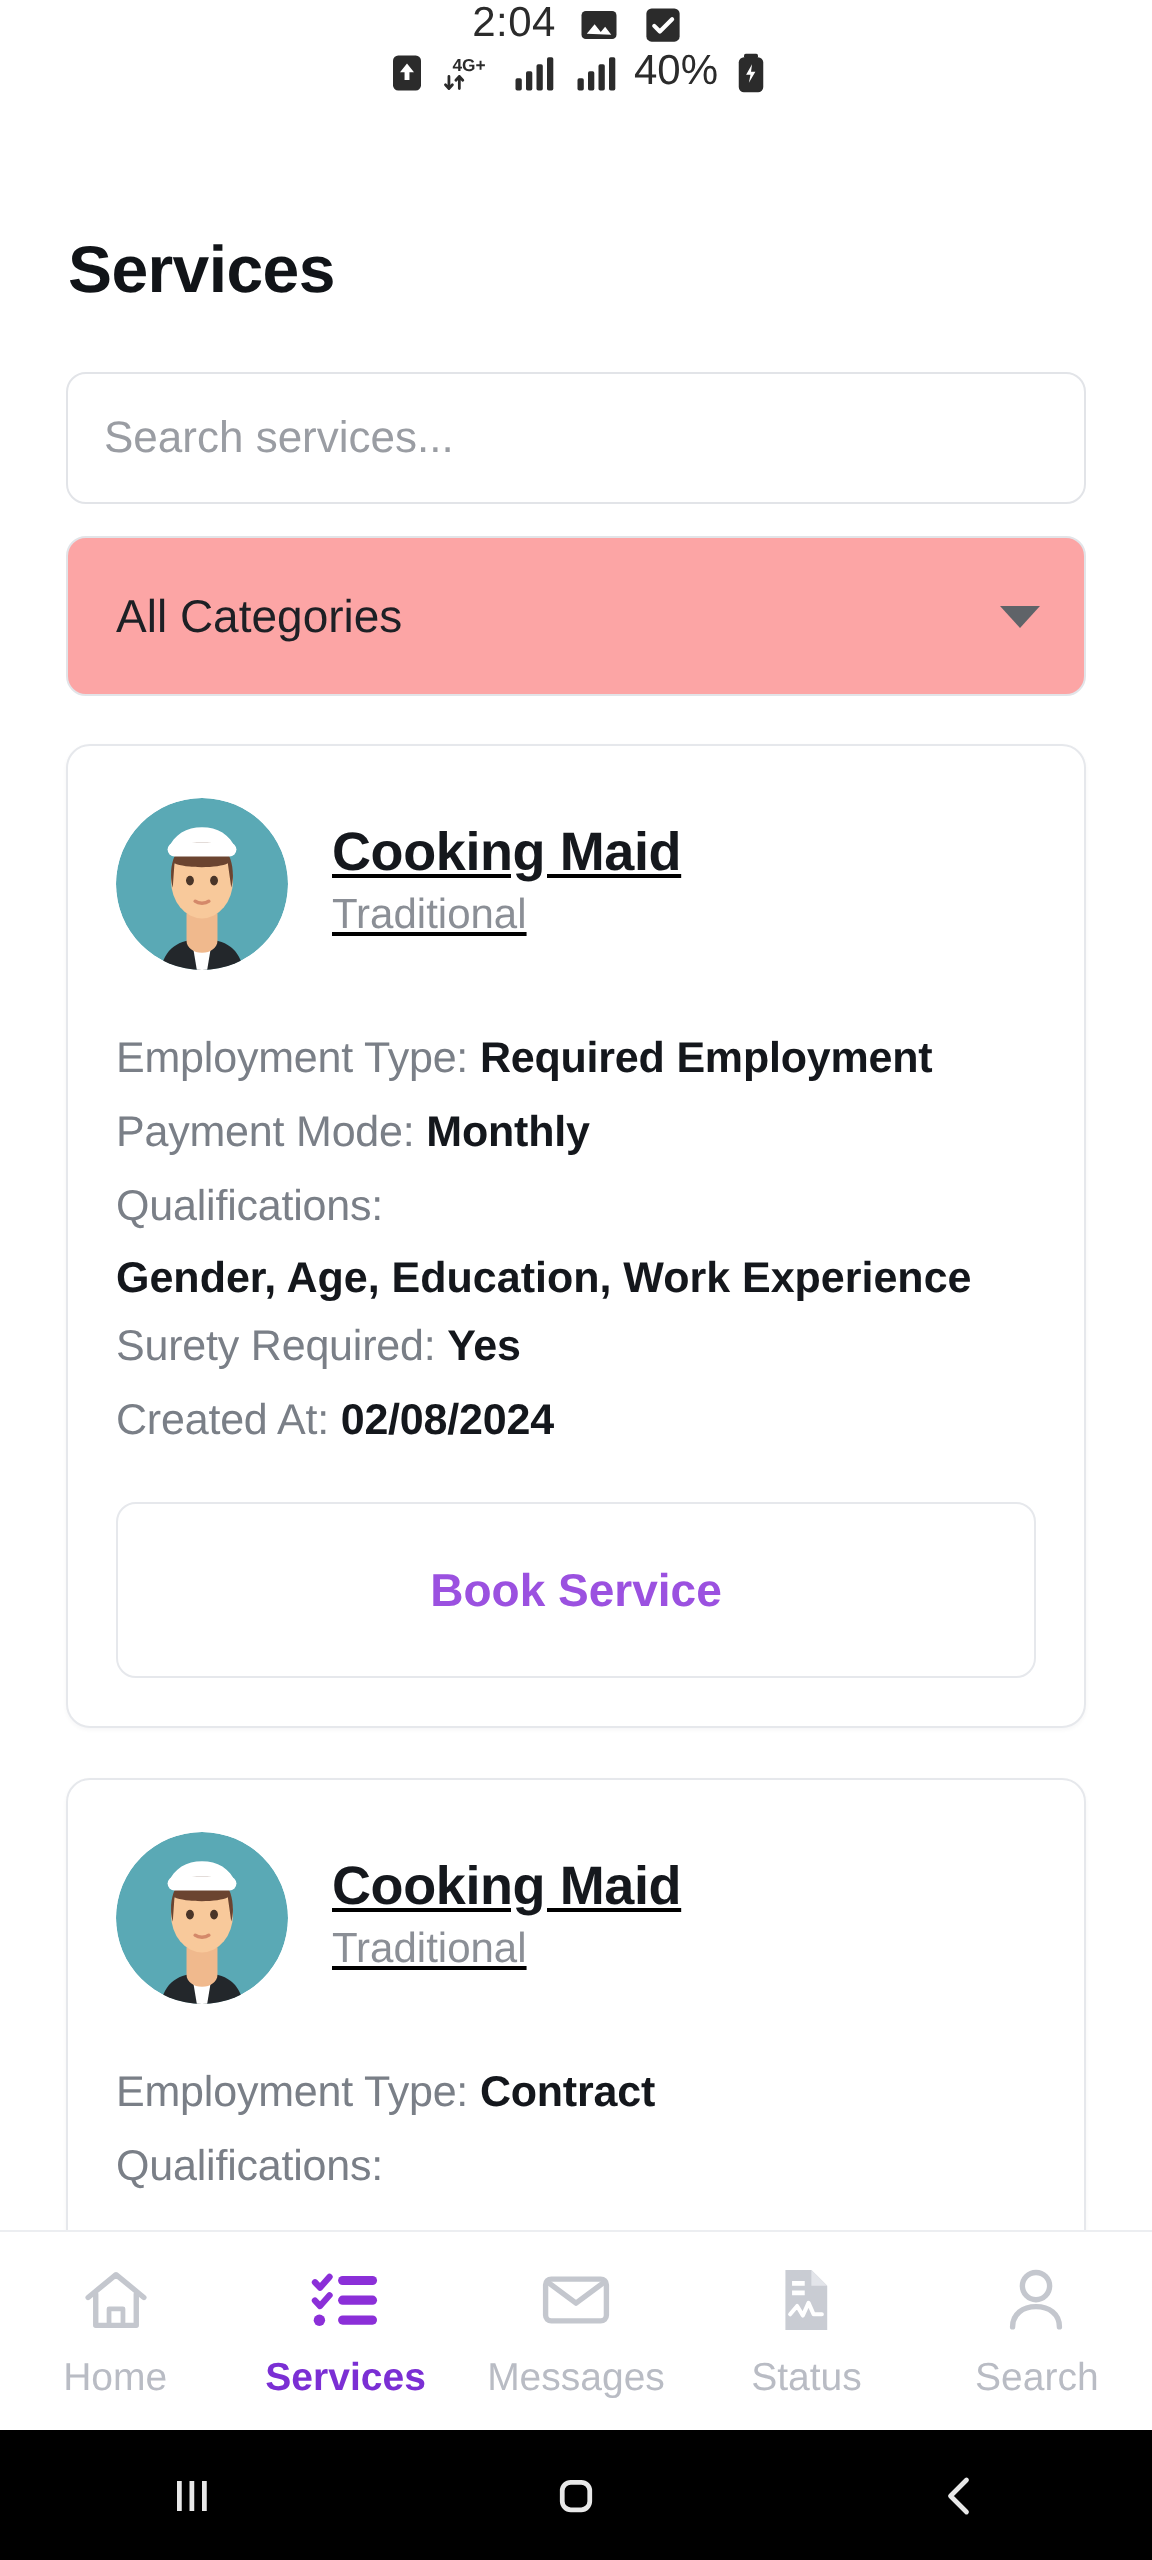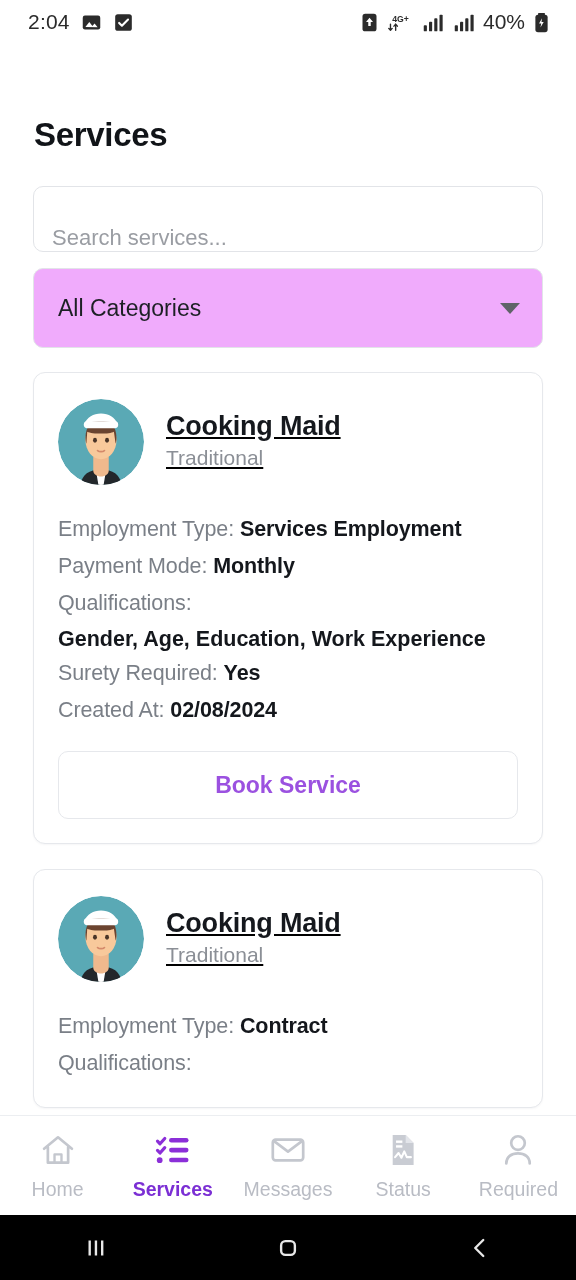--- a/index.html
+++ b/index.html
@@ -9,49 +9,50 @@
     background:#ffffff;
     overflow:hidden;
   }
   .phone { position:relative; width:576px; height:1280px; background:#fff; overflow:hidden; }
 
   
   .statusbar {
     height:44px; display:flex; align-items:center;
     justify-content:space-between; padding:0 26px 0 28px;
     color:#2b2b2b;
+    flex-direction:column;
   }
   .sb-left { display:flex; align-items:center; gap:11px; }
   .sb-time { font-size:21px; font-weight:500; letter-spacing:.2px; }
   .sb-right { display:flex; align-items:center; gap:8px; }
   .sb-pct { font-size:21px; font-weight:500; }
   .ic { display:block; }
 
   
   .page-title {
     font-size:33px; font-weight:700; color:#111418;
     padding:72px 0 0 34px; letter-spacing:-.3px;
   }
 
   
   .field-wrap { padding:32px 33px 0 33px; }
   .search-box {
     height:66px; border:1px solid #e2e4e8; border-radius:10px;
-    background:#fff; display:flex; align-items:flex-end; padding:0 18px;
+    background:#fff; display:flex; align-items:center; padding:0 18px;
   }
   .search-box input {
     border:0; outline:0; width:100%; background:transparent;
     font-family:inherit; font-size:22px; color:#333;
   }
   .search-box input::placeholder { color:#9a9da3; }
 
   .select-wrap { padding:16px 33px 0 33px; }
   .select-box {
     height:80px; border:1px solid #e2e4e8; border-radius:10px;
-    background:#f0abfc; display:flex; align-items:center;
+    background:#fca5a5; display:flex; align-items:center;
     justify-content:space-between; padding:0 22px 0 24px;
   }
   .select-val { font-size:23px; color:#1d2025; }
   .caret {
     width:0;height:0;border-left:10px solid transparent;
     border-right:10px solid transparent;border-top:11px solid #5f6368;
   }
 
   
   .cards { padding:24px 33px 0 33px; }
@@ -65,21 +66,21 @@
   .card-titles { padding-bottom:4px; }
   .card-title { font-size:27px; font-weight:700; color:#15181d; letter-spacing:-.2px; }
   .card-sub { font-size:21px; color:#8b8f96; margin-top:4px; }
 
   .details { margin-top:26px; }
   .drow { font-size:21.5px; color:#7a7f87; line-height:1.73; letter-spacing:-.1px; }
   .drow b { color:#14171c; font-weight:700; }
   .dval-block { font-size:21.5px; font-weight:700; color:#14171c; line-height:1.5; }
 
   .book-btn {
-    margin-top:22px; height:68px; width:100%;
+    margin-top:22px; height:88px; width:100%;
     border:1px solid #e6e8ec; border-radius:10px; background:#fff;
     color:#9b51e0; font-family:inherit; font-size:23px; font-weight:700;
     display:flex; align-items:center; justify-content:center; cursor:pointer;
   }
 
   
   .scroll-area {
     position:absolute; top:44px; left:0; right:0; bottom:165px; overflow:hidden;
   }
 
@@ -189,21 +190,21 @@
           </div>
           <div class="card-titles">
             <div class="card-title">Cooking Maid</div>
             <div class="card-sub">Traditional</div>
           </div>
         </div>
 
         <div class="details">
           <div class="drow">
             <span>Employment Type:</span>
-            <b>Services Employment</b>
+            <b>Required Employment</b>
           </div>
           <div class="drow">
             <span>Payment Mode:</span>
             <b>Monthly</b>
           </div>
           <div class="drow">Qualifications:</div>
           <div class="dval-block">Gender, Age, Education, Work Experience</div>
           <div class="drow">
             <span>Surety Required:</span>
             <b>Yes</b>
@@ -295,21 +296,21 @@
         <path d="M7 16.5l2.2-2.6 1.8 3 1.8-4 1.6 3.6h2.6" stroke="#fff" stroke-width="1.3" fill="none" stroke-linecap="round" stroke-linejoin="round"></path>
       </svg>
       <span class="tab-label">Status</span>
     </div>
 
     <div class="tab">
       <svg width="40" height="38" viewBox="0 0 24 24">
         <circle cx="12" cy="7.6" r="4.3" stroke="#c4c7ce" stroke-width="1.7" fill="none"></circle>
         <path d="M4.6 20.5c0-4.2 3.3-6.4 7.4-6.4s7.4 2.2 7.4 6.4" stroke="#c4c7ce" stroke-width="1.7" fill="none" stroke-linecap="round"></path>
       </svg>
-      <span class="tab-label">Required</span>
+      <span class="tab-label">Search</span>
     </div>
   </div>
 
   <div class="androidnav">
     <div class="nav-btn">
       <svg width="30" height="30" viewBox="0 0 24 24">
         <rect x="6" y="6" width="1.9" height="12" fill="#e8e8e8"></rect>
         <rect x="11" y="6" width="1.9" height="12" fill="#e8e8e8"></rect>
         <rect x="16" y="6" width="1.9" height="12" fill="#e8e8e8"></rect>
       </svg>

